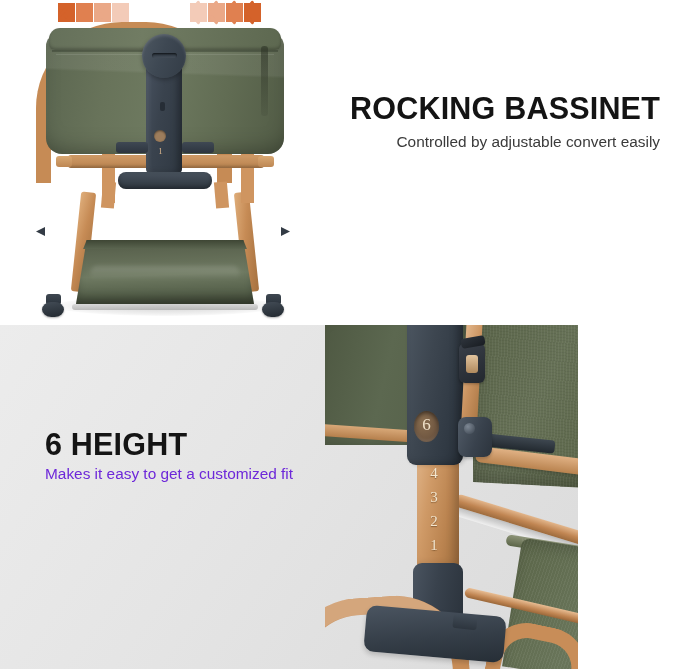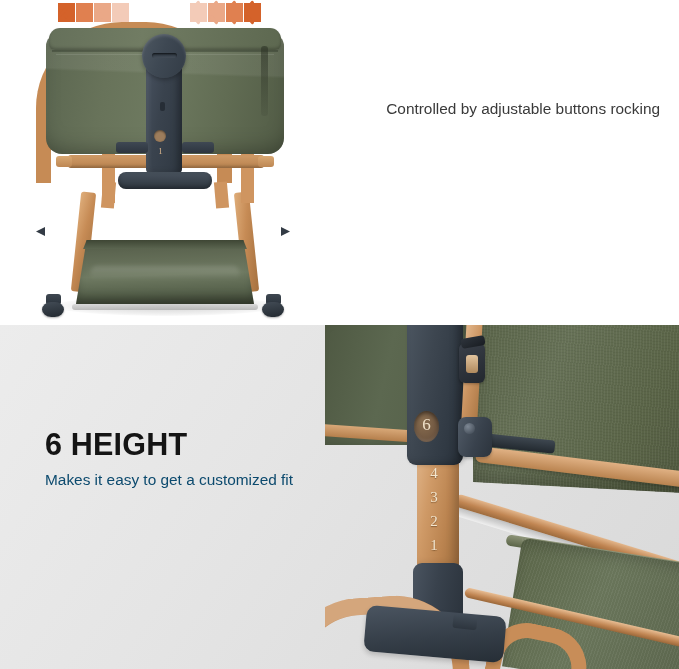--- a/index.html
+++ b/index.html
@@ -102,27 +102,27 @@
     background:linear-gradient(180deg,rgba(255,255,255,.16),rgba(255,255,255,0));filter:blur(2px);}
   .basket-rail{position:absolute;left:-4px;bottom:-6px;width:186px;height:6px;border-radius:3px;
     background:linear-gradient(180deg,#d2d2d2,#a9a9a9);opacity:.75;}
 
   
   .txt1{position:absolute;left:330px;top:92px;width:330px;text-align:right;}
   .h1{font-size:30.5px;font-weight:bold;letter-spacing:.2px;color:#141414;line-height:1.08;white-space:nowrap;}
   .sub1{margin-top:7px;font-size:15.4px;line-height:1.32;color:#3a3a3a;}
 
   
-  .panel-bot{position:absolute;left:0;top:325px;width:679px;height:344px;background:#e4e4e4;overflow:hidden;}
+  .panel-bot{position:absolute;left:0;top:325px;width:550px;height:344px;background:#e4e4e4;overflow:hidden;padding-left:28px;}
   .bot-grad{position:absolute;left:0;top:0;width:679px;height:344px;
     background:linear-gradient(125deg,#ececec 0%,#e5e5e5 38%,#dedede 72%,#d9d9d9 100%);}
 
   .txt2{position:absolute;left:45px;top:102px;width:300px;}
   .h2{font-size:30.5px;font-weight:bold;color:#141414;line-height:1.14;letter-spacing:.2px;}
-  .sub2{margin-top:9px;font-size:15.4px;color:#0c4a6e;}
+  .sub2{margin-top:3px;font-size:15.4px;color:#6d28d9;}
 
   
   .prod2{position:absolute;left:325px;top:0;width:354px;height:344px;overflow:hidden;}
 
   
   .g-head{position:absolute;left:-5px;top:-10px;width:165px;height:130px;
     background:linear-gradient(100deg,#4e5842 0%,#5c6850 40%,#525c45 100%);
     border-radius:0 0 10px 0;transform:skewX(-3deg);
     box-shadow:inset -8px 0 16px rgba(0,0,0,.2);}
   .g-head-edge{position:absolute;left:-5px;top:104px;width:145px;height:12px;border-radius:4px;
@@ -293,22 +293,23 @@
         <div class="stem"></div>
         <div class="wheel"></div>
       </div>
       <div class="caster r">
         <div class="stem"></div>
         <div class="wheel"></div>
       </div>
     </div>
 
     <div class="txt1">
+      <div class="h1">ROCKING BASSINET</div>
       <div class="sub1">
-        <div>Controlled by adjustable buttons rocking</div>
+        <div>Controlled by adjustable convert easily</div>
       </div>
     </div>
   </div>
 
   <div class="panel-bot">
     <div class="bot-grad"></div>
 
     <div class="txt2">
       <div class="h2">
         <div>6 HEIGHT</div>

